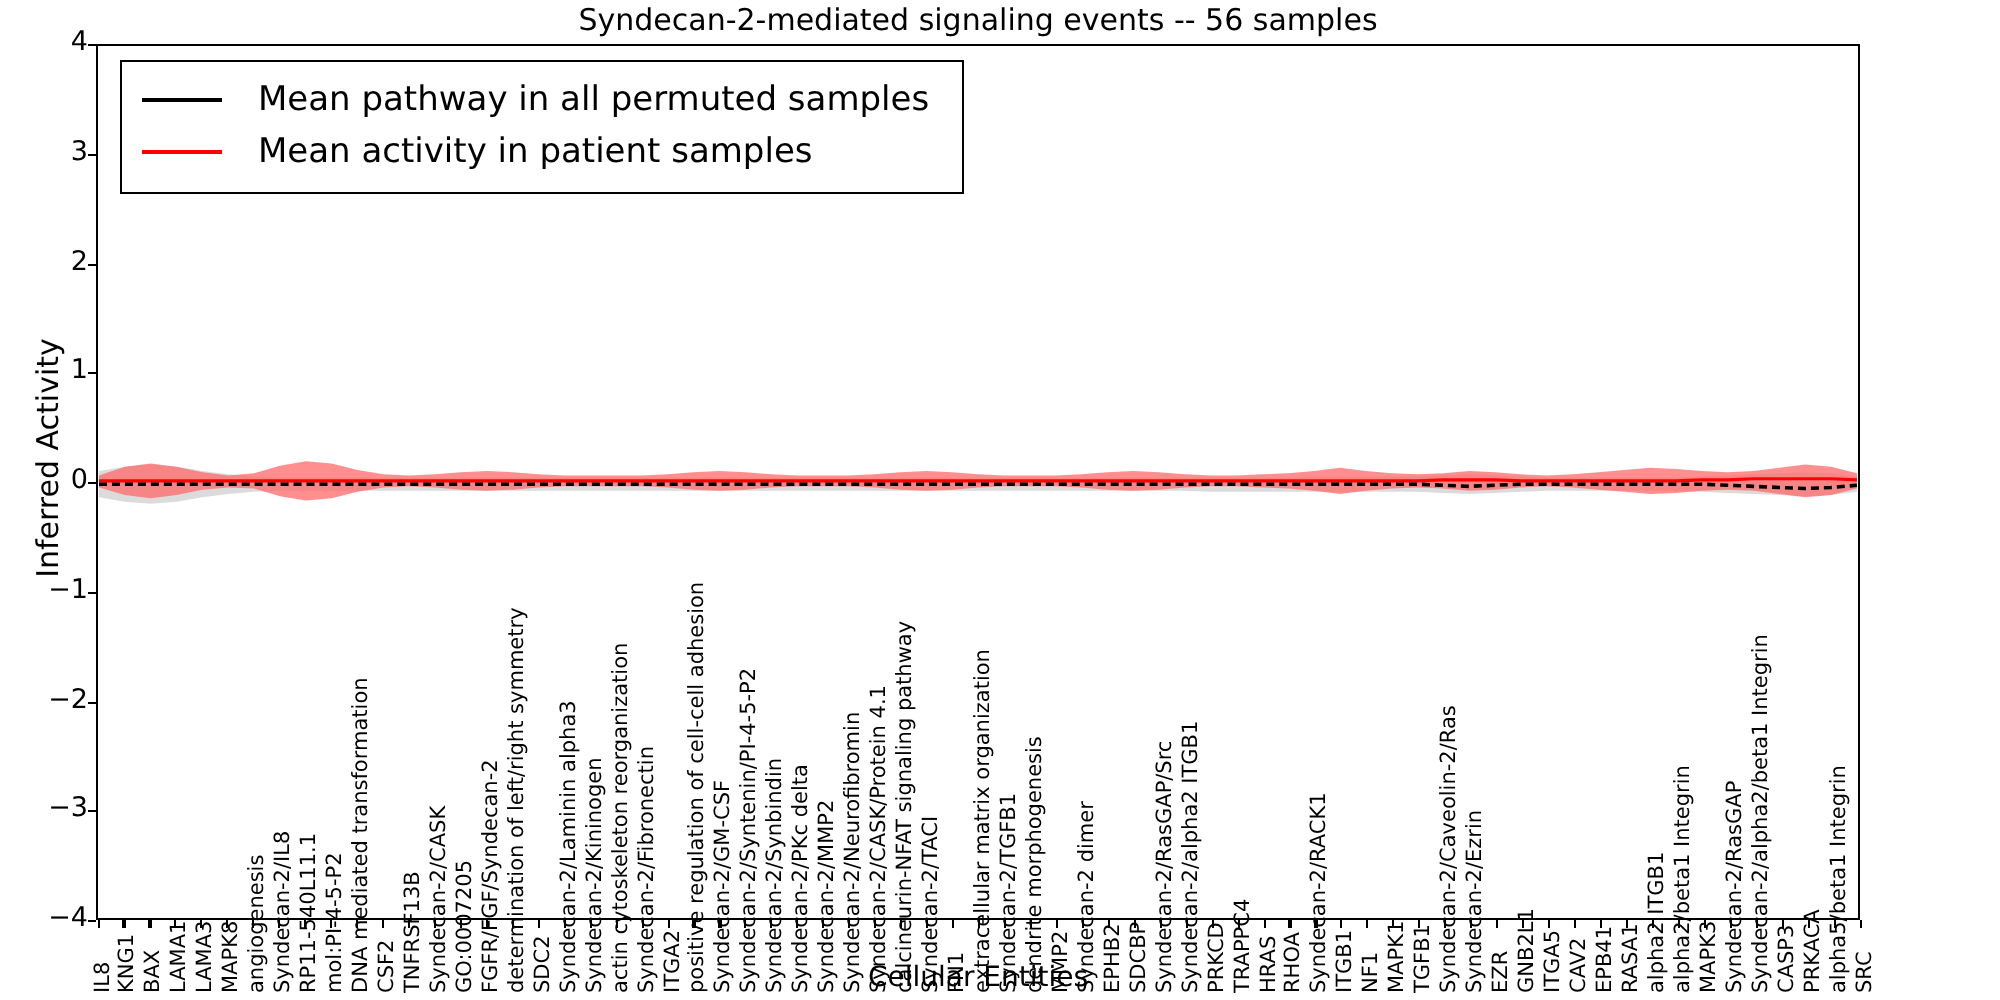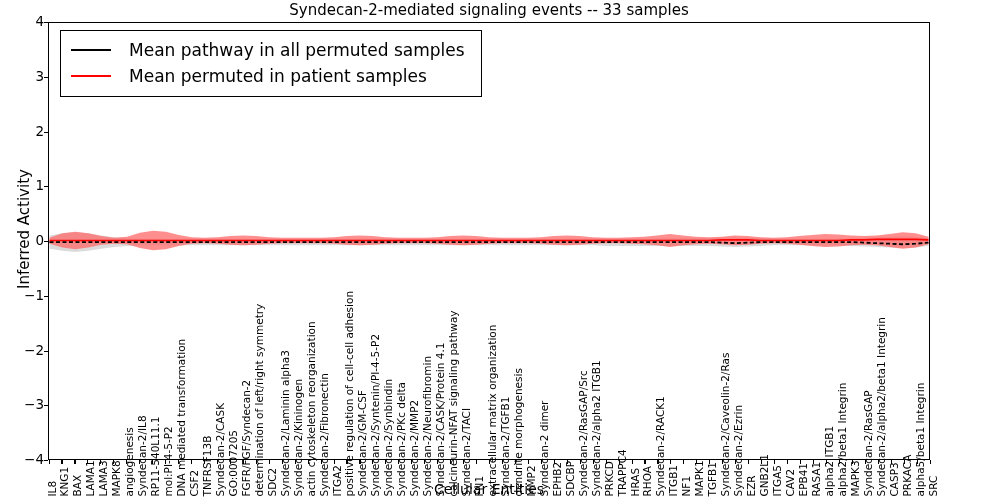--- a/index.html
+++ b/index.html
@@ -153,21 +153,21 @@
     font-size: 17px;
     color: #000000;
     white-space: nowrap;
   }
 </style>
 </head>
 <body>
 
 <div id="figure">
 
-  <div id="chart-title">Syndecan-2-mediated signaling events -- 33 samples</div>
+  <div id="chart-title">Syndecan-2-mediated signaling events -- 56 samples</div>
 
   <div id="ylabel">Inferred Activity</div>
 
   <div id="ytick-labels">
       <div class="ytick-label" style="top: 431px;">−4</div>
       <div class="ytick-mark" style="top: 438px;"></div>
       <div class="ytick-label" style="top: 376.25px;">−3</div>
       <div class="ytick-mark" style="top: 383.25px;"></div>
       <div class="ytick-label" style="top: 321.5px;">−2</div>
       <div class="ytick-mark" style="top: 328.5px;"></div>
@@ -339,17 +339,17 @@
 
   <div id="xlabel">Cellular Entities</div>
 
   <div id="legend">
     <div class="legend-row">
       <span class="legend-swatch" style="background:#000000;"></span>
       <span class="legend-text">Mean pathway in all permuted samples</span>
     </div>
     <div class="legend-row">
       <span class="legend-swatch" style="background:#ff0000;"></span>
-      <span class="legend-text">Mean permuted in patient samples</span>
+      <span class="legend-text">Mean activity in patient samples</span>
     </div>
   </div>
 
 </div>
 
 </body></html>

